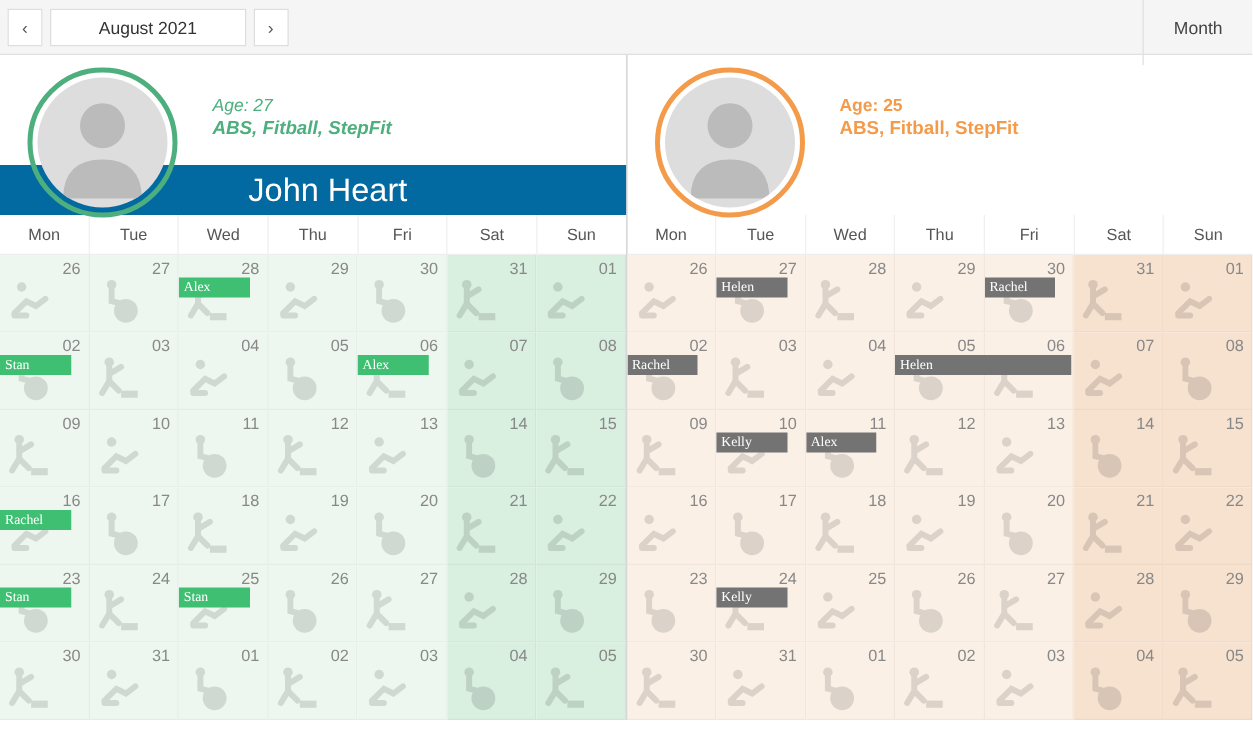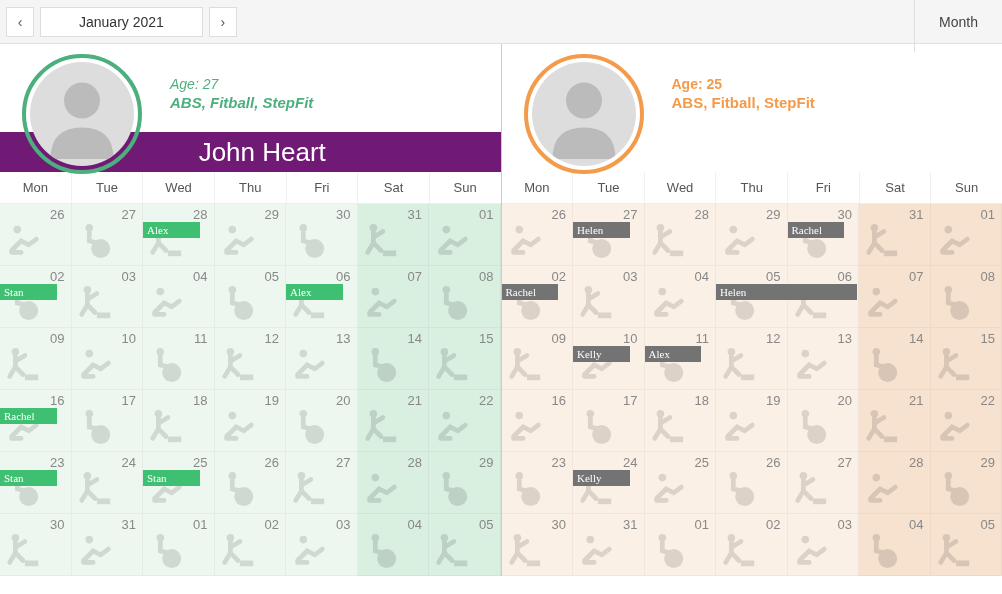--- a/index.html
+++ b/index.html
@@ -8,21 +8,21 @@
   .toolbar { height: 44px; background: #f5f5f5; border-bottom: 1px solid #e0e0e0; display: flex; align-items: center; padding: 0 12px 0 6px; justify-content: space-between; }
   .toolbar-left { display: flex; align-items: center; gap: 4px; }
   .nav-btn { width: 28px; height: 30px; background: #fff; border: 1px solid #ddd; display: flex; align-items: center; justify-content: center; cursor: pointer; font-size: 14px; color: #555; }
   .date-label { background: #fff; border: 1px solid #ddd; height: 30px; padding: 0 38px; display: flex; align-items: center; font-size: 14px; color: #333; margin: 0 2px; }
   .view-label { font-size: 14px; color: #444; padding: 0 8px; border-left: 1px solid #e0e0e0; height: 60px; display:flex; align-items:center; padding-left: 24px; padding-right: 12px;}
   .trainers { display: flex; }
   .trainer { flex: 1; position: relative; }
   .trainer + .trainer { border-left: 1px solid #ccc; }
   .trainer-head { height: 128px; position: relative; }
   .trainer-band { position: absolute; bottom: 0; left: 0; right: 0; height: 40px; display: flex; align-items: center; justify-content: center; color: #fff; font-size: 26px; font-weight: 300; }
-  .trainer.green .trainer-band { background: #701a75; padding-left: 24px; }
+  .trainer.green .trainer-band { background: #0369a1; padding-left: 24px; }
   .trainer.orange .trainer-band { background: #f39b4a; }
   .avatar-ring { position: absolute; left: 22px; top: 10px; width: 120px; height: 120px; border-radius: 50%; display: flex; align-items: center; justify-content: center; z-index: 2; }
   .trainer.green .avatar-ring { border: 4px solid #4caf7d; }
   .trainer.orange .avatar-ring { border: 4px solid #f39b4a; }
   .avatar { width: 104px; height: 104px; border-radius: 50%; background: #ddd; display:flex; align-items:center; justify-content:center; overflow:hidden;}
   .trainer-meta { position: absolute; left: 170px; top: 32px; }
   .trainer.green .trainer-meta { color: #4caf7d; font-style: italic; }
   .trainer.orange .trainer-meta { color: #f39b4a; }
   .trainer-meta .age { font-size: 14px; font-weight: 600; }
   .trainer.green .trainer-meta .age { font-weight: 400; }
@@ -48,21 +48,21 @@
   .fit-icon { width: 38px; height: 38px; }
 </style>
 </head>
 <body>
 
 <div class="app">
 
   <div class="toolbar">
     <div class="toolbar-left">
       <div class="nav-btn">‹</div>
-      <div class="date-label">January 2021</div>
+      <div class="date-label">August 2021</div>
       <div class="nav-btn">›</div>
     </div>
     <div class="view-label">Month</div>
   </div>
 
   <div class="trainers" id="trainers">
       <div class="trainer green">
         <div class="trainer-head">
     <div class="avatar-ring">
       <div class="avatar">

